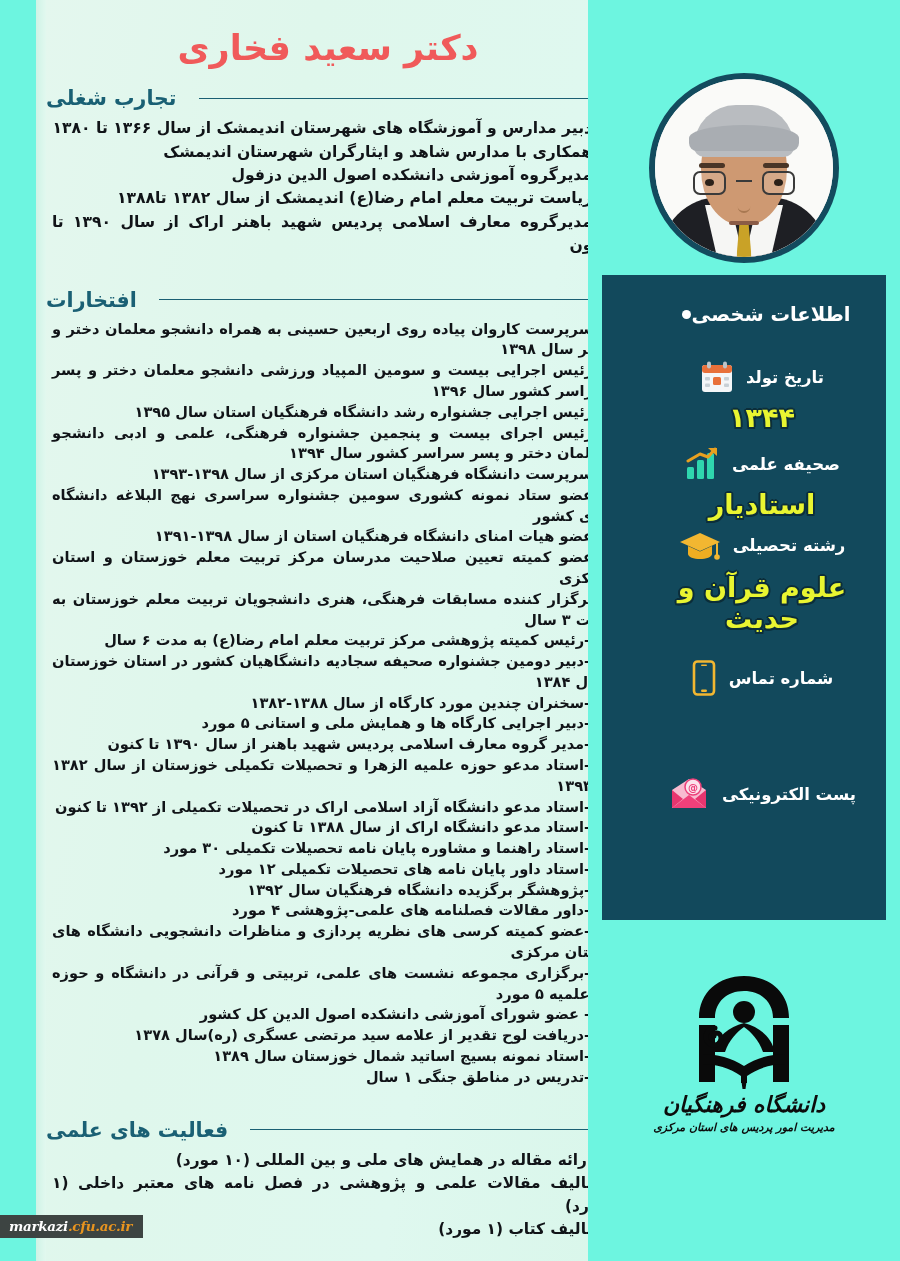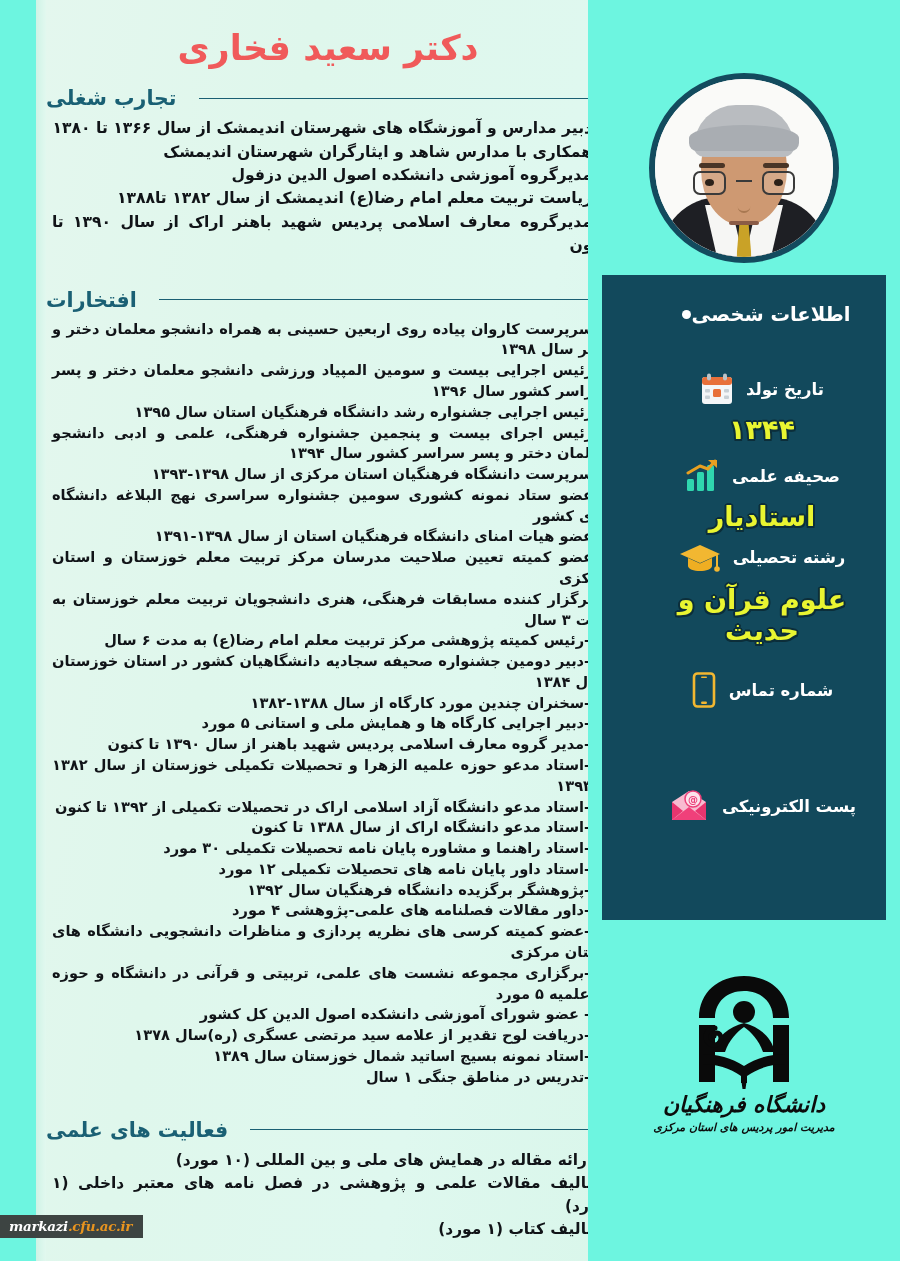--- a/index.html
+++ b/index.html
@@ -363,21 +363,21 @@
       <div class="pf-nose"></div>
       <div class="pf-mouth"></div>
     </div>
   </div>
 
   <div id="info-card">
     <div id="info-head">
       <span>اطلاعات شخصی</span><span class="dot"></span>
     </div>
 
-    <div class="info-row" style="margin-top:46px;align-items:center;">
+    <div class="info-row" style="margin-top:34px;align-items:center;">
       <span class="lbl">تاریخ تولد</span>
       <svg class="info-ico" width="34" height="34" viewBox="0 0 34 34">
         <rect x="2" y="5" width="30" height="27" rx="3" fill="#F4F6F8"></rect>
         <rect x="2" y="5" width="30" height="8" rx="3" fill="#E8703A"></rect>
         <rect x="7" y="1.5" width="4" height="7" rx="2" fill="#BDC3C7"></rect>
         <rect x="23" y="1.5" width="4" height="7" rx="2" fill="#BDC3C7"></rect>
         <rect x="13" y="17" width="8" height="8" rx="1.5" fill="#E8703A"></rect>
         <rect x="5" y="17" width="5" height="3.5" rx="1" fill="#C8D0D6"></rect>
         <rect x="24" y="17" width="5" height="3.5" rx="1" fill="#C8D0D6"></rect>
         <rect x="5" y="23.5" width="5" height="3.5" rx="1" fill="#C8D0D6"></rect>

